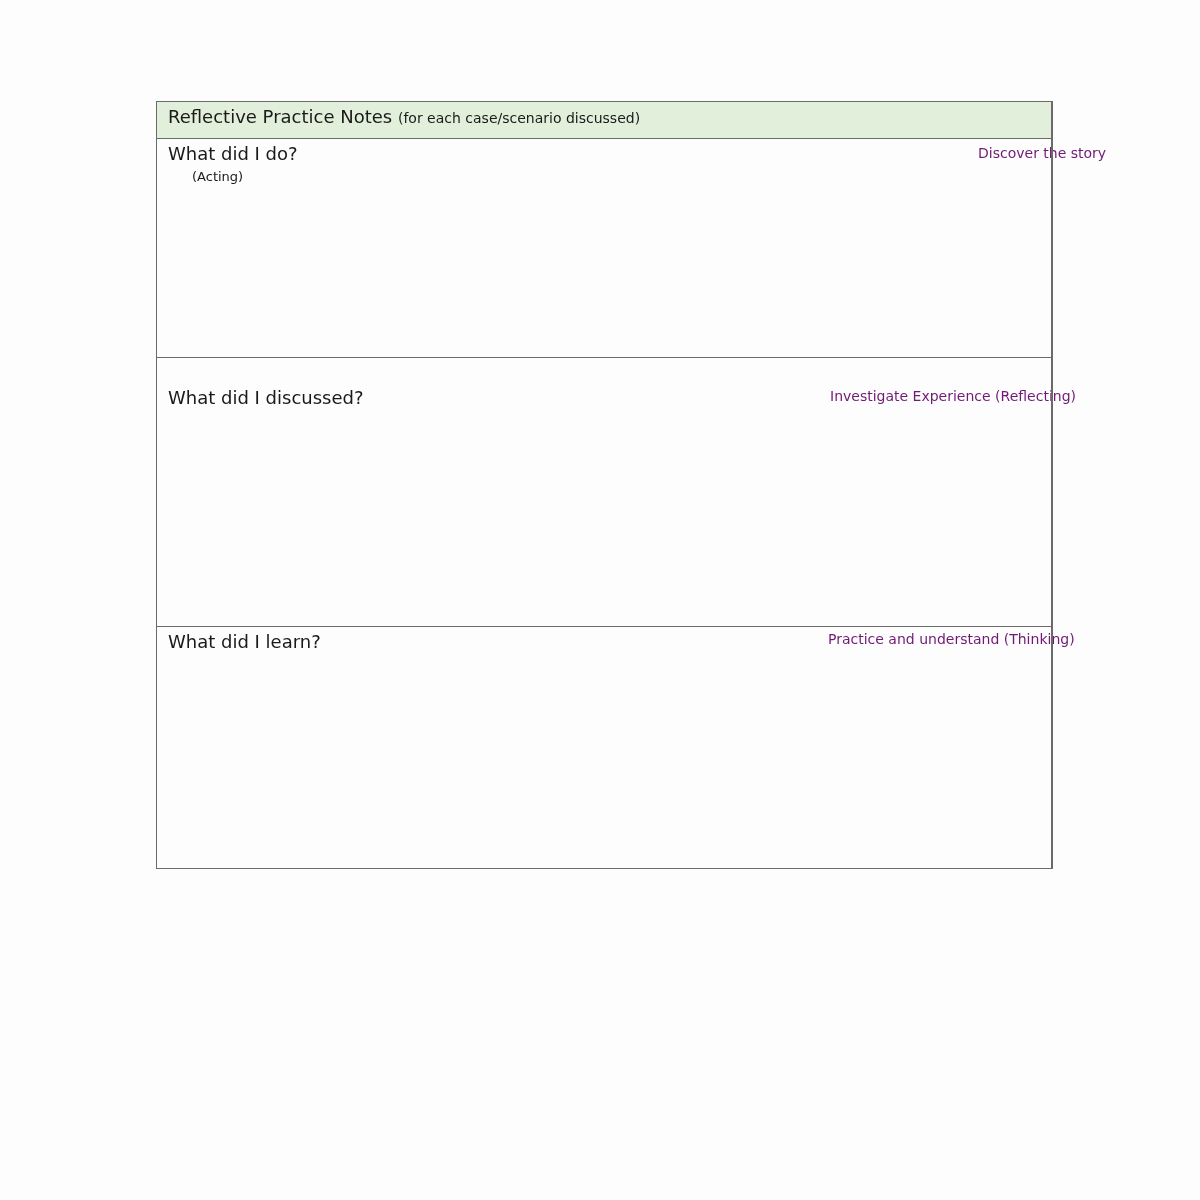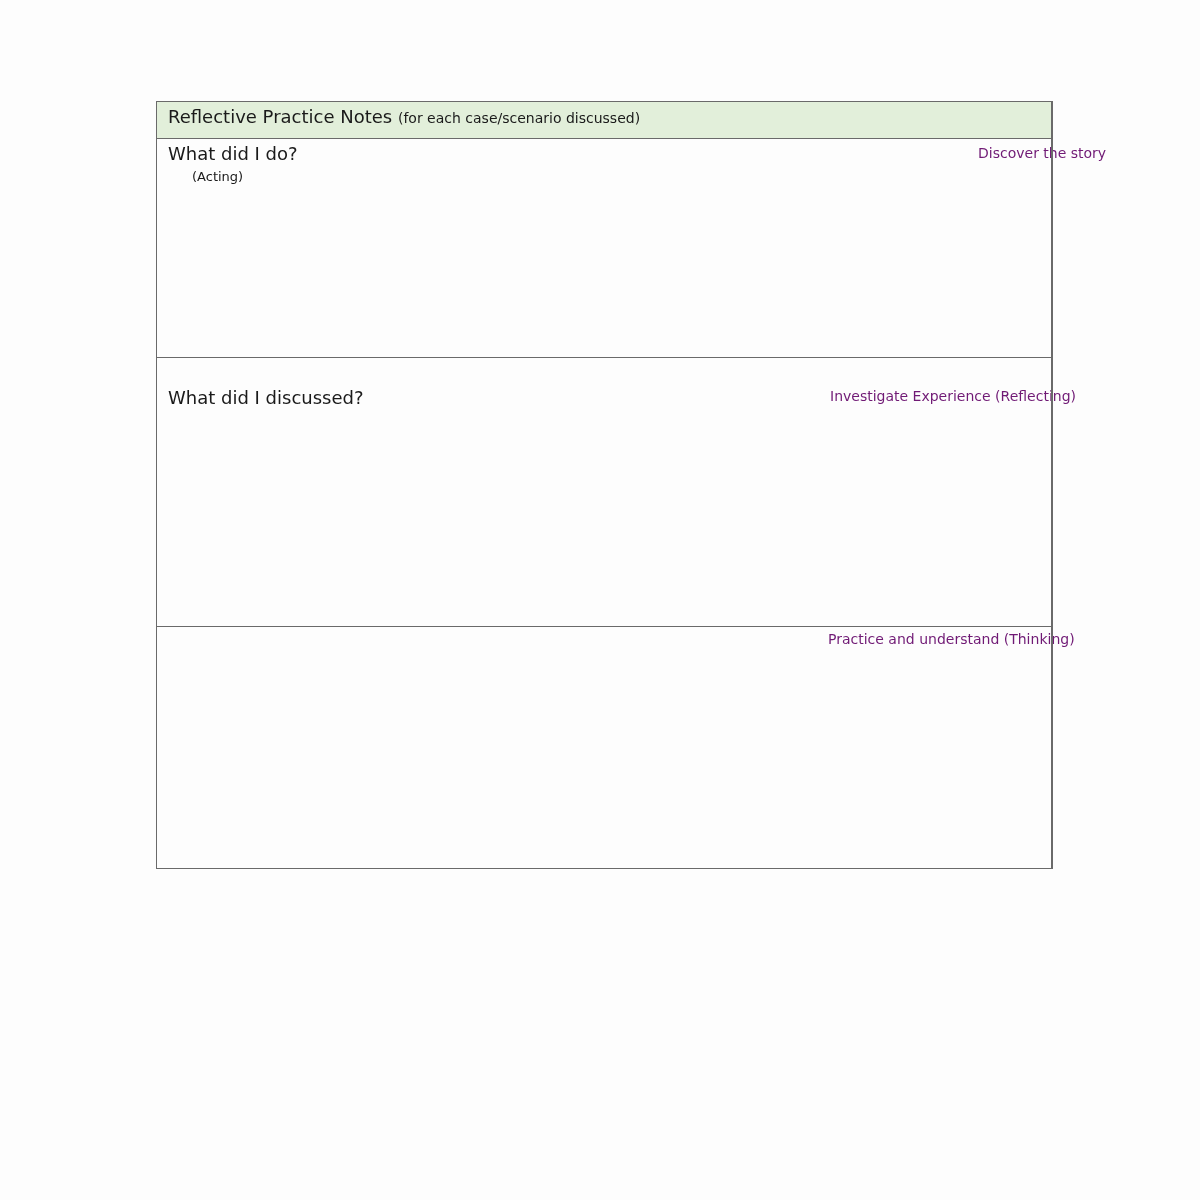--- a/index.html
+++ b/index.html
@@ -54,20 +54,23 @@
 
     <div class="row r1">
       <div class="q">What did I do?</div>
       <div class="q-sub">(Acting)</div>
     </div>
 
     <div class="row r2">
       <div class="q">What did I discussed?</div>
     </div>
 
+    <div class="row r3">
+      <div class="q">What did I learn?</div>
+    </div>
   </div>
 
   <div class="side-label" style="left:978px; top:145px;">Discover the story</div>
   <div class="side-label" style="left:830px; top:388px;">Investigate Experience (Reflecting)</div>
   <div class="side-label" style="left:828px; top:631px;">Practice and understand (Thinking)</div>
 
   <div class="right-border"></div>
 </div>
 
 </body></html>

